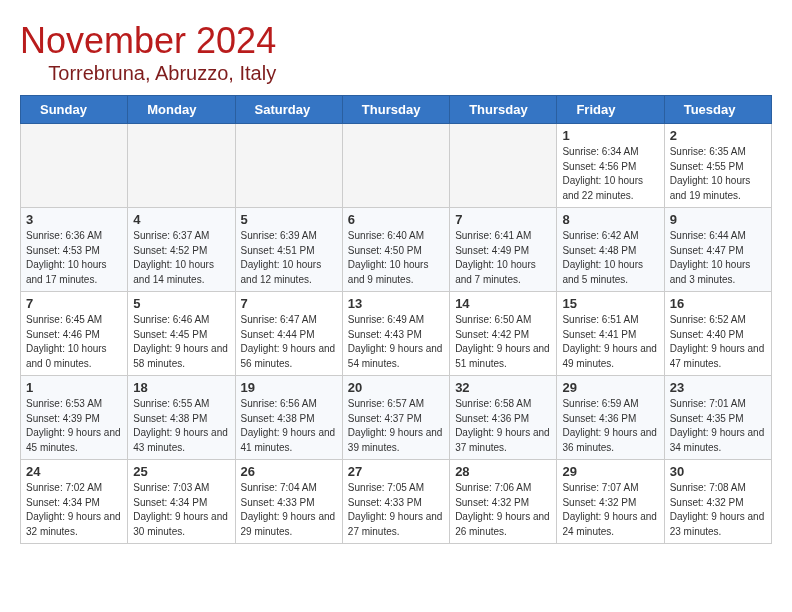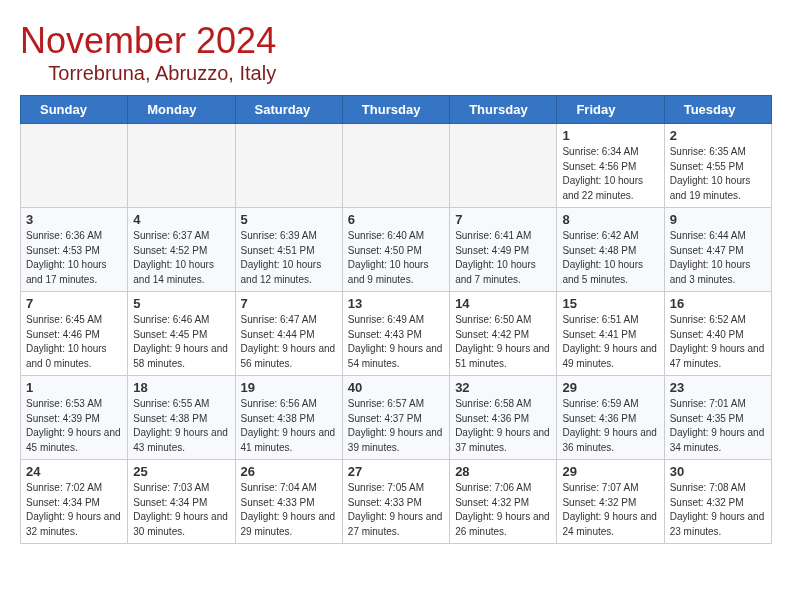--- a/index.html
+++ b/index.html
@@ -188,21 +188,21 @@
         </td>
         <td>
           <div class="day-number">18</div>
           <div class="day-info">Sunrise: 6:55 AM<br>Sunset: 4:38 PM<br>Daylight: 9 hours and 43 minutes.</div>
         </td>
         <td>
           <div class="day-number">19</div>
           <div class="day-info">Sunrise: 6:56 AM<br>Sunset: 4:38 PM<br>Daylight: 9 hours and 41 minutes.</div>
         </td>
         <td>
-          <div class="day-number">40</div>
+          <div class="day-number">20</div>
           <div class="day-info">Sunrise: 6:57 AM<br>Sunset: 4:37 PM<br>Daylight: 9 hours and 39 minutes.</div>
         </td>
         <td>
           <div class="day-number">32</div>
           <div class="day-info">Sunrise: 6:58 AM<br>Sunset: 4:36 PM<br>Daylight: 9 hours and 37 minutes.</div>
         </td>
         <td>
           <div class="day-number">29</div>
           <div class="day-info">Sunrise: 6:59 AM<br>Sunset: 4:36 PM<br>Daylight: 9 hours and 36 minutes.</div>
         </td>

